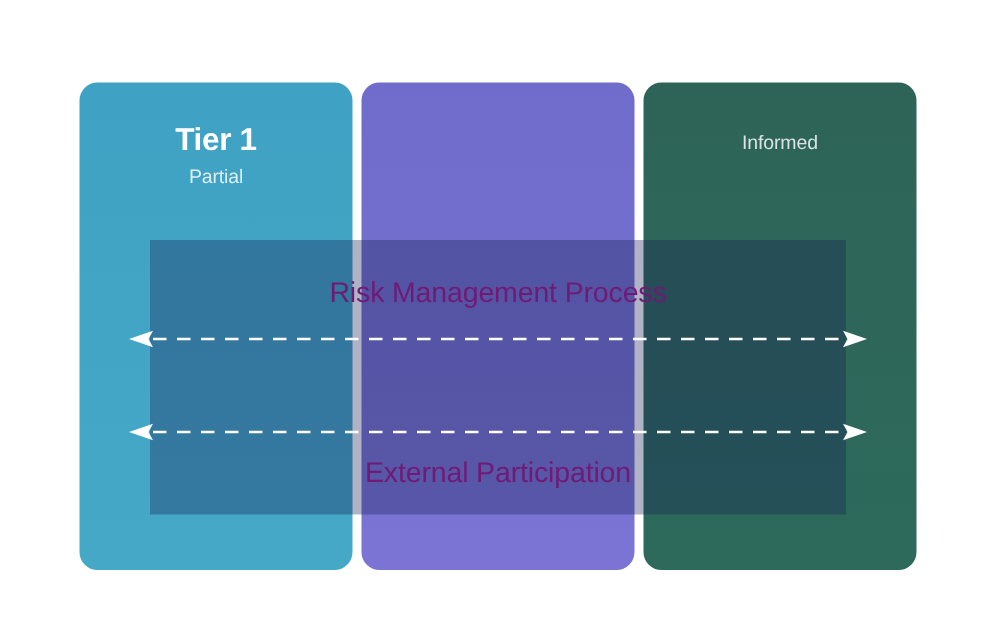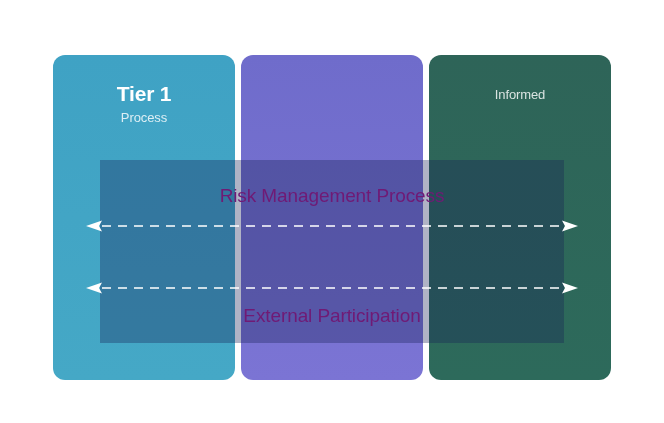--- a/index.html
+++ b/index.html
@@ -96,21 +96,21 @@
 </style>
 </head>
 <body>
 
 <div id="diagram">
 
   <div id="tier-columns">
 
     <div class="tier-column" style="background: linear-gradient(180deg, #3fa2c4 0%, #45a8c6 100%);">
       <span class="tier-title">Tier 1</span>
-      <span class="tier-subtitle">Process</span>
+      <span class="tier-subtitle">Partial</span>
     </div>
 
     <div class="tier-column" style="background: linear-gradient(180deg, #6f6ccb 0%, #7b74d4 100%);">
     </div>
 
 
     <div class="tier-column" style="background: linear-gradient(180deg, #2e6458 0%, #2d6a5b 100%);">
       <span class="tier-subtitle">Informed</span>
     </div>
 

